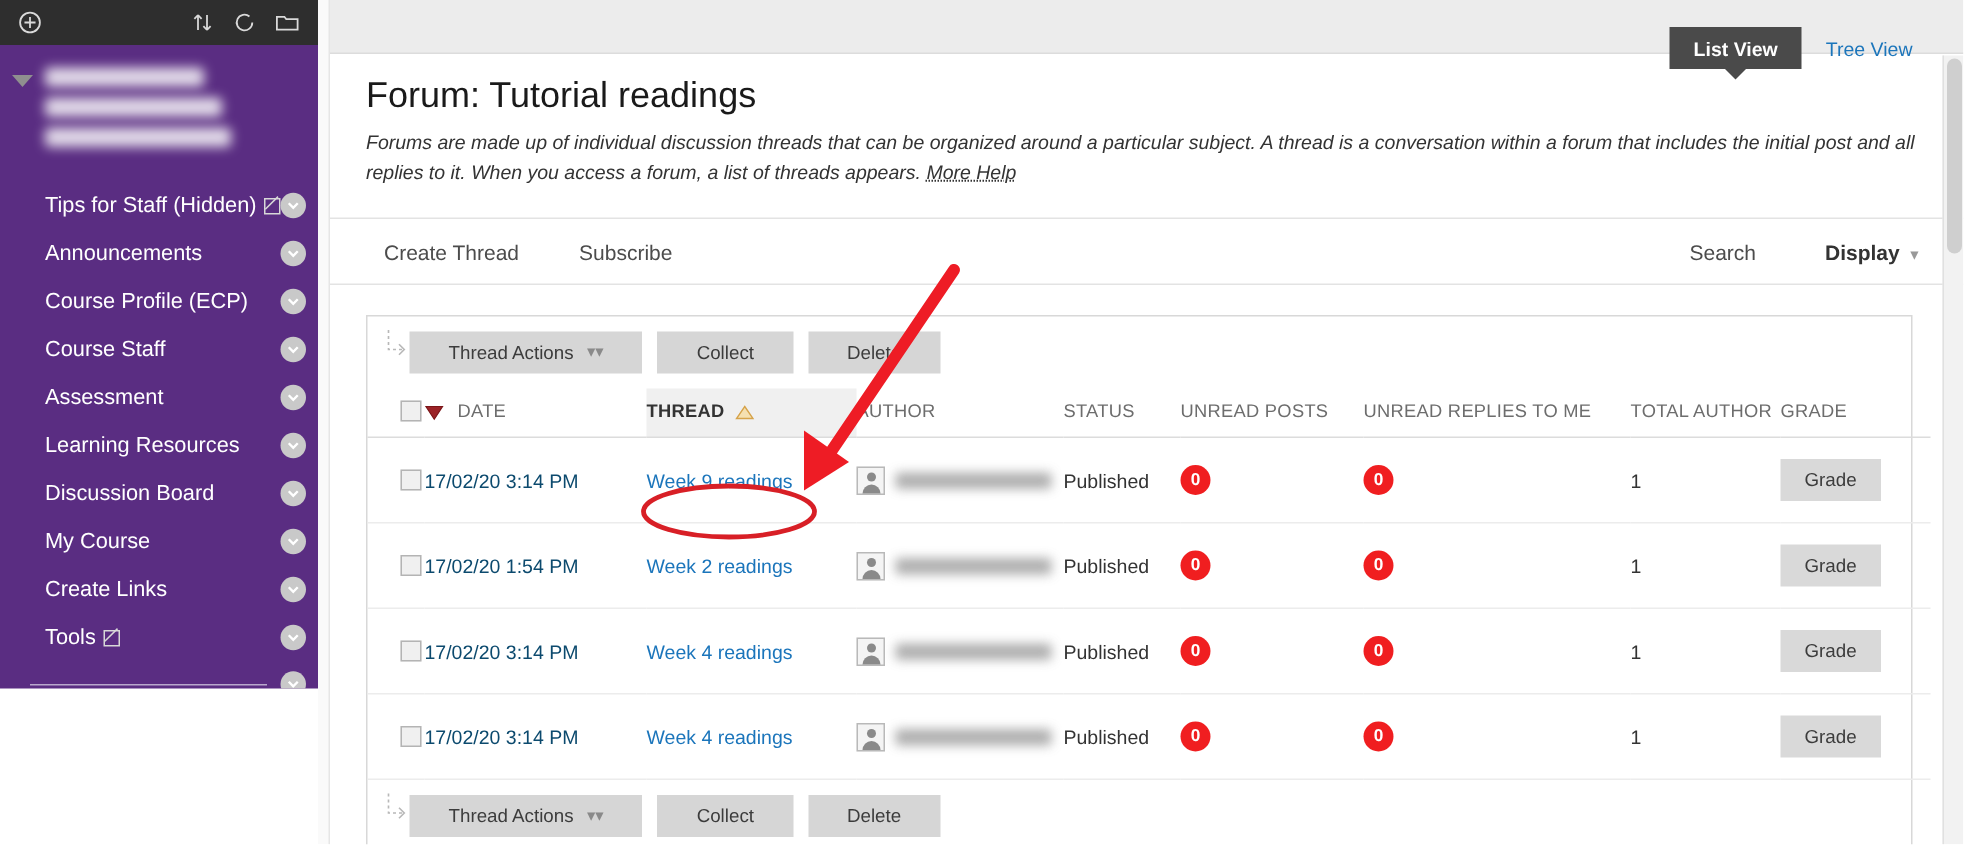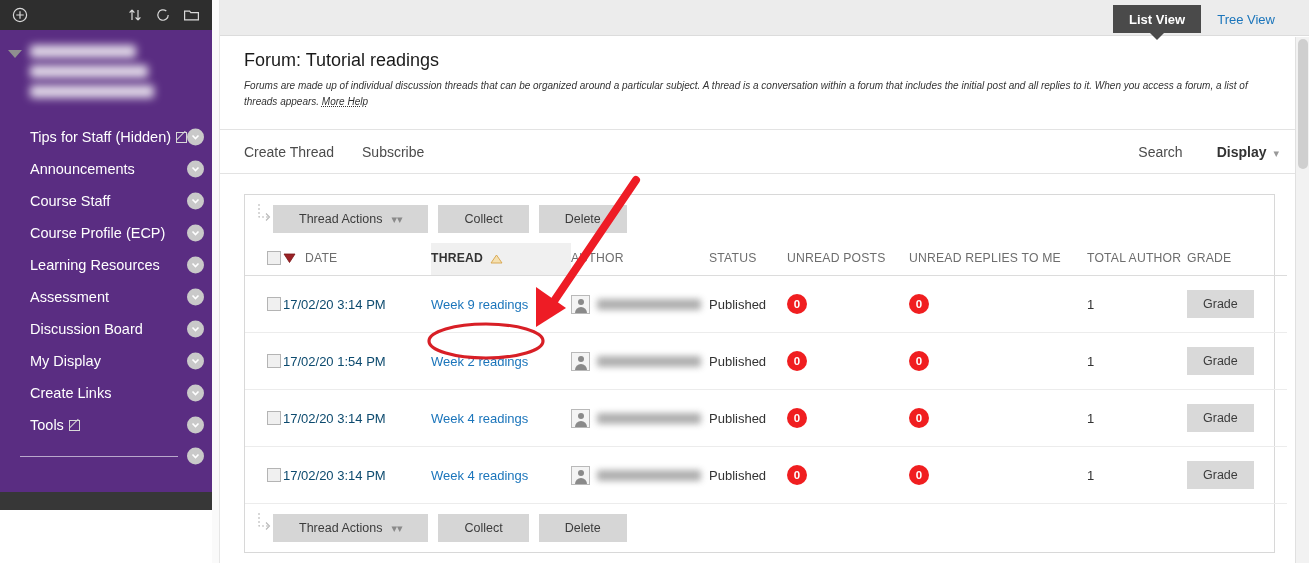--- a/index.html
+++ b/index.html
@@ -13,21 +13,21 @@
   #app {
     position: relative;
     width: 1309px; height: 563px;
     background: #ffffff;
     overflow: hidden;
   }
 
   
   #sidebar {
     position: absolute; left: 0; top: 0;
-    width: 212px; height: 510px;
+    width: 212px; height: 459px;
     background: #5a2d82;
     overflow: hidden;
   }
   .sb-toolbar {
     height: 30px;
     background: #2e2e2e;
     display: flex;
     align-items: center;
     padding: 0 10px 0 9px;
   }
@@ -163,21 +163,21 @@
     display: flex;
     align-items: flex-start;
     justify-content: flex-end;
     padding-right: 18px;
   }
   .viewtab {
     height: 28px;
     display: flex; align-items: center;
     padding: 0 16px;
     font-size: 13.5px;
-    margin-top: 5px;
+    margin-top: 18px;
     cursor: pointer;
   }
   .viewtab.active {
     position: relative;
     background: #4a4a4a;
     color: #ffffff;
     font-weight: bold;
     font-size: 13px;
   }
   .viewtab.active::after {
@@ -187,27 +187,27 @@
     transform: translateX(-50%);
     width: 0; height: 0;
     border-left: 8px solid transparent;
     border-right: 8px solid transparent;
     border-top: 8px solid #4a4a4a;
   }
   .viewtab.link { color: #1b75bb; }
 
   .page-head { padding: 14px 30px 6px 24px; }
   .page-title {
-    font-size: 18px;
+    font-size: 24px;
     color: #1a1a1a;
     font-weight: normal;
     margin: 0 0 7px 0;
   }
   .page-desc {
-    font-size: 10px;
+    font-size: 13px;
     font-style: italic;
     color: #333333;
     line-height: 1.55;
     max-width: 1050px;
     margin: 0;
   }
   .page-desc .more {
     color: #333;
     font-style: italic;
     text-decoration: underline;
@@ -225,20 +225,21 @@
     padding: 0 30px 0 24px;
     background: #ffffff;
   }
   .ab-left { display: flex; align-items: center; gap: 28px; }
   .ab-right { margin-left: auto; display: flex; align-items: center; gap: 34px; }
   .ab-btn {
     font-size: 14px;
     color: #4c4c4c;
     cursor: pointer;
     white-space: nowrap;
+    margin-left: 12px;
   }
   .ab-btn.bold { font-weight: bold; color: #333; }
   .ab-btn .caret {
     display: inline-block;
     margin-left: 7px;
     color: #999;
     font-size: 11px;
     font-weight: normal;
   }
 
@@ -476,67 +477,67 @@
       <div class="sb-item">
         <span class="lbl">Announcements</span>
         <span class="sb-chev">
           <svg width="9" height="9" viewBox="0 0 9 9">
               <path d="M1.5 3l3 3 3-3" fill="none" stroke="#fff" stroke-width="1.6"></path>
             </svg>
         </span>
       </div>
 
       <div class="sb-item">
+        <span class="lbl">Course Profile (ECP)</span>
+        <span class="sb-chev">
+          <svg width="9" height="9" viewBox="0 0 9 9">
+              <path d="M1.5 3l3 3 3-3" fill="none" stroke="#fff" stroke-width="1.6"></path>
+            </svg>
+        </span>
+      </div>
+
+      <div class="sb-item">
         <span class="lbl">Course Staff</span>
         <span class="sb-chev">
           <svg width="9" height="9" viewBox="0 0 9 9">
               <path d="M1.5 3l3 3 3-3" fill="none" stroke="#fff" stroke-width="1.6"></path>
             </svg>
         </span>
       </div>
 
-      <div class="sb-item">
-        <span class="lbl">Course Profile (ECP)</span>
-        <span class="sb-chev">
-          <svg width="9" height="9" viewBox="0 0 9 9">
-              <path d="M1.5 3l3 3 3-3" fill="none" stroke="#fff" stroke-width="1.6"></path>
-            </svg>
-        </span>
-      </div>
-
+
+      <div class="sb-item">
+        <span class="lbl">Assessment</span>
+        <span class="sb-chev">
+          <svg width="9" height="9" viewBox="0 0 9 9">
+              <path d="M1.5 3l3 3 3-3" fill="none" stroke="#fff" stroke-width="1.6"></path>
+            </svg>
+        </span>
+      </div>
 
       <div class="sb-item">
         <span class="lbl">Learning Resources</span>
         <span class="sb-chev">
           <svg width="9" height="9" viewBox="0 0 9 9">
               <path d="M1.5 3l3 3 3-3" fill="none" stroke="#fff" stroke-width="1.6"></path>
             </svg>
         </span>
       </div>
 
       <div class="sb-item">
-        <span class="lbl">Assessment</span>
-        <span class="sb-chev">
-          <svg width="9" height="9" viewBox="0 0 9 9">
-              <path d="M1.5 3l3 3 3-3" fill="none" stroke="#fff" stroke-width="1.6"></path>
-            </svg>
-        </span>
-      </div>
-
-      <div class="sb-item">
         <span class="lbl">Discussion Board</span>
         <span class="sb-chev">
           <svg width="9" height="9" viewBox="0 0 9 9">
               <path d="M1.5 3l3 3 3-3" fill="none" stroke="#fff" stroke-width="1.6"></path>
             </svg>
         </span>
       </div>
 
       <div class="sb-item">
-        <span class="lbl">My Display</span>
+        <span class="lbl">My Course</span>
         <span class="sb-chev">
           <svg width="9" height="9" viewBox="0 0 9 9">
               <path d="M1.5 3l3 3 3-3" fill="none" stroke="#fff" stroke-width="1.6"></path>
             </svg>
         </span>
       </div>
 
       <div class="sb-item">
         <span class="lbl">Create Links</span>
         <span class="sb-chev">

